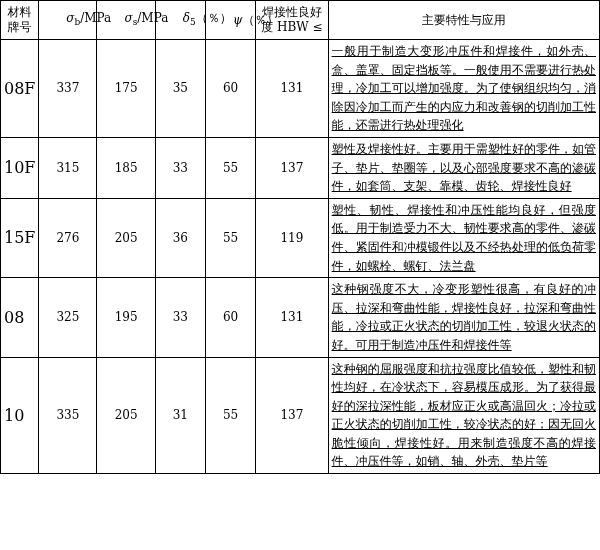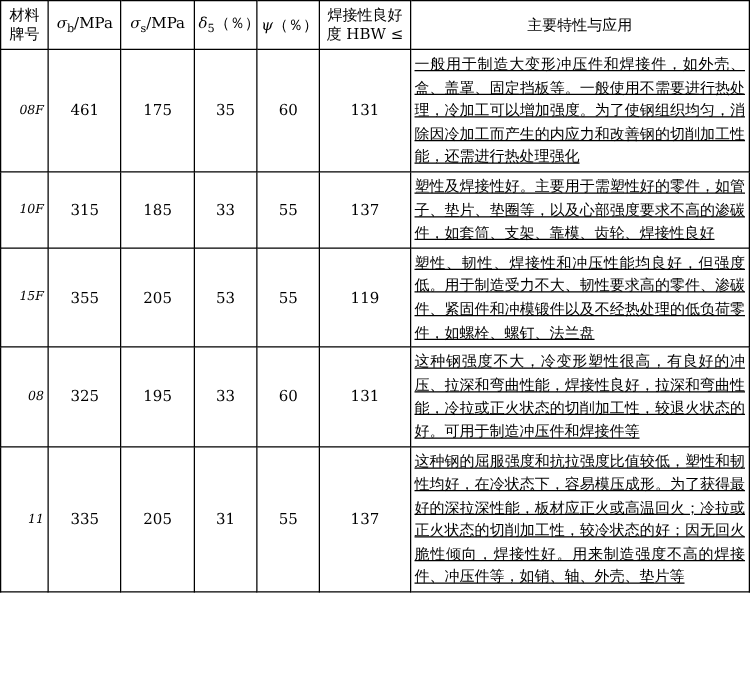--- a/index.html
+++ b/index.html
@@ -37,38 +37,37 @@
   .col-d5     { width: 50px; }
   .col-psi    { width: 50px; }
   .col-hbw    { width: 72px; }
   .col-desc   { width: 270px; }
 
   td.cell-center {
     text-align: center;
     font-size: 12px;
   }
   td.cell-grade {
-    text-align: right;
-    font-size: 10px;
-    font-style: italic;
+    text-align: left;
+    font-size: 16px;
   }
   td.cell-desc {
     text-align: justify;
     text-align-last: left;
     font-size: 12px;
     line-height: 1.55;
     padding: 4px 6px 4px 8px;
     text-decoration: underline;
   }
   .hdr-main {
     font-size: 12px;
   }
   .sym { font-style: italic; }
   .sub { font-size: 9px; vertical-align: sub; }
-  .nowrap { white-space: nowrap; }
+  .nowrap { white-space: nowrap; margin-left: 24px; }
   .hdr-grade-line { display: block; }
 </style>
 </head>
 <body>
 
 <table class="spec">
   <colgroup>
     <col class="col-grade">
     <col class="col-sb">
     <col class="col-ss">
@@ -98,56 +97,56 @@
       <th class="hdr-main">
         <span class="hdr-grade-line">焊接性良好</span>
         <span class="hdr-grade-line">度 HBW ≤</span>
       </th>
       <th class="hdr-main">主要特性与应用</th>
     </tr>
   </thead>
   <tbody>
     <tr>
       <td class="cell-grade">08F</td>
-      <td class="cell-center">461</td>
+      <td class="cell-center">337</td>
       <td class="cell-center">175</td>
       <td class="cell-center">35</td>
       <td class="cell-center">60</td>
       <td class="cell-center">131</td>
       <td class="cell-desc">一般用于制造大变形冲压件和焊接件，如外壳、盒、盖罩、固定挡板等。一般使用不需要进行热处理，冷加工可以增加强度。为了使钢组织均匀，消除因冷加工而产生的内应力和改善钢的切削加工性能，还需进行热处理强化</td>
     </tr>
     <tr>
       <td class="cell-grade">10F</td>
       <td class="cell-center">315</td>
       <td class="cell-center">185</td>
       <td class="cell-center">33</td>
       <td class="cell-center">55</td>
       <td class="cell-center">137</td>
       <td class="cell-desc">塑性及焊接性好。主要用于需塑性好的零件，如管子、垫片、垫圈等，以及心部强度要求不高的渗碳件，如套筒、支架、靠模、齿轮、焊接性良好</td>
     </tr>
     <tr>
       <td class="cell-grade">15F</td>
-      <td class="cell-center">355</td>
+      <td class="cell-center">276</td>
       <td class="cell-center">205</td>
-      <td class="cell-center">53</td>
+      <td class="cell-center">36</td>
       <td class="cell-center">55</td>
       <td class="cell-center">119</td>
       <td class="cell-desc">塑性、韧性、焊接性和冲压性能均良好，但强度低。用于制造受力不大、韧性要求高的零件、渗碳件、紧固件和冲模锻件以及不经热处理的低负荷零件，如螺栓、螺钉、法兰盘</td>
     </tr>
     <tr>
       <td class="cell-grade">08</td>
       <td class="cell-center">325</td>
       <td class="cell-center">195</td>
       <td class="cell-center">33</td>
       <td class="cell-center">60</td>
       <td class="cell-center">131</td>
       <td class="cell-desc">这种钢强度不大，冷变形塑性很高，有良好的冲压、拉深和弯曲性能，焊接性良好，拉深和弯曲性能，冷拉或正火状态的切削加工性，较退火状态的好。可用于制造冲压件和焊接件等</td>
     </tr>
     <tr>
-      <td class="cell-grade">11</td>
+      <td class="cell-grade">10</td>
       <td class="cell-center">335</td>
       <td class="cell-center">205</td>
       <td class="cell-center">31</td>
       <td class="cell-center">55</td>
       <td class="cell-center">137</td>
       <td class="cell-desc">这种钢的屈服强度和抗拉强度比值较低，塑性和韧性均好，在冷状态下，容易模压成形。为了获得最好的深拉深性能，板材应正火或高温回火；冷拉或正火状态的切削加工性，较冷状态的好；因无回火脆性倾向，焊接性好。用来制造强度不高的焊接件、冲压件等，如销、轴、外壳、垫片等</td>
     </tr>
   </tbody>
 </table>
 

